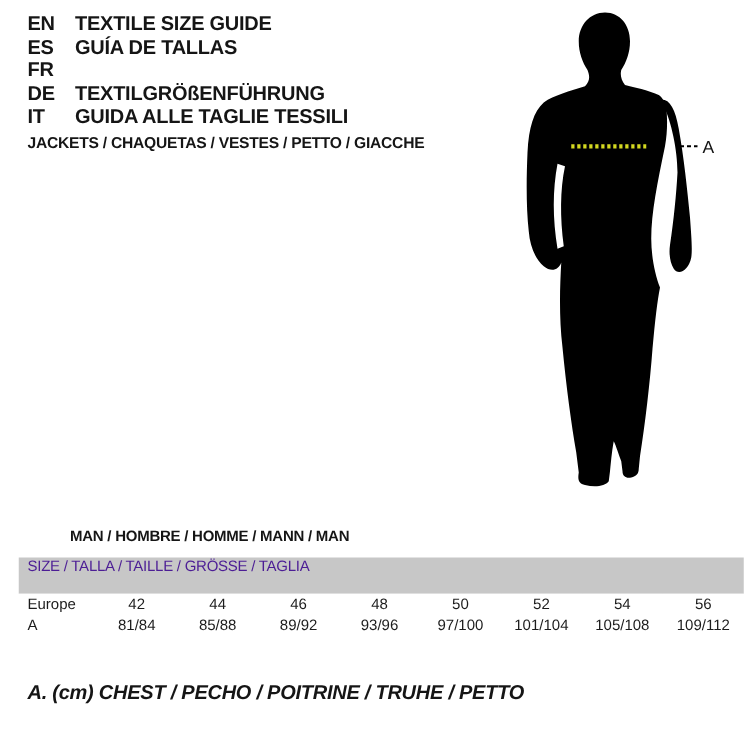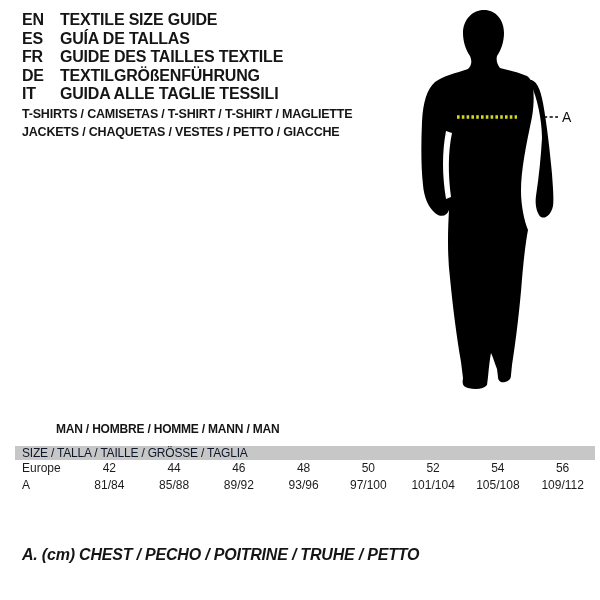--- a/index.html
+++ b/index.html
@@ -13,21 +13,21 @@
   .lang-code{width:38px;flex:0 0 38px;}
   
   .categories{position:absolute;left:22px;top:105px;font-size:12.5px;font-weight:700;line-height:18px;letter-spacing:-0.2px;}
   
   .figure-wrap{position:absolute;left:406px;top:4px;width:170px;height:392px;}
   .figure-wrap text{font-family:"Liberation Sans",sans-serif;font-size:14px;fill:#111;}
   
   .section-title{position:absolute;left:22px;top:422px;font-size:12px;font-weight:700;letter-spacing:-0.2px;padding-left:34px;}
   
   .size-table{position:absolute;left:15px;top:446px;width:580px;}
-  .st-header{background:#c7c7c7;color:#0f172a;font-size:12px;height:14px;line-height:15px;padding-left:7px;letter-spacing:-0.2px;}
+  .st-header{background:#c7c7c7;color:#4c1d95;font-size:12px;height:29px;line-height:15px;padding-left:7px;letter-spacing:-0.2px;}
   .size-table table{border-collapse:collapse;width:100%;table-layout:fixed;font-size:12px;color:#1c1c1c;}
   .size-table td{height:17px;line-height:17px;padding:0;text-align:center;}
   .size-table td.lbl{text-align:left;padding-left:7px;}
   .size-table col.c-label{width:62px;}
   tr.row-shaded{background:#efefef;}
   tr.row-plain{background:#ffffff;}
   
   .footnote{position:absolute;left:22px;top:546px;font-size:16px;font-weight:700;letter-spacing:-0.2px;font-style:italic;}
 </style>
 </head>
@@ -39,34 +39,32 @@
     <div class="lang-row">
       <span class="lang-code">EN</span>
       <span class="lang-label">TEXTILE SIZE GUIDE</span>
     </div>
     <div class="lang-row">
       <span class="lang-code">ES</span>
       <span class="lang-label">GUÍA DE TALLAS</span>
     </div>
     <div class="lang-row">
       <span class="lang-code">FR</span>
-      <span class="lang-label">GUIDE DES TAILLES TEXTILE</span>
     </div>
     <div class="lang-row">
       <span class="lang-code">DE</span>
       <span class="lang-label">TEXTILGRÖßENFÜHRUNG</span>
     </div>
     <div class="lang-row">
       <span class="lang-code">IT</span>
       <span class="lang-label">GUIDA ALLE TAGLIE TESSILI</span>
     </div>
   </div>
 
   <div class="categories">
-    <div>T-SHIRTS / CAMISETAS / T-SHIRT / T-SHIRT / MAGLIETTE</div>
     <div>JACKETS / CHAQUETAS / VESTES / PETTO / GIACCHE</div>
   </div>
 
   <div class="figure-wrap">
     <svg viewBox="0 0 170 392" width="170" height="392">
 
       <path fill="#000000" d="M78,6
         C66,6 57,16 57,29 C57,38 60,46 64,52 C66,57 66,61 62,65
         C50,69 37,72 29,78 C21,85 17,98 16,118 C15,141 15,163 17,181
         C18,193 22,203 29,209 C35,214 41,212 43,206

